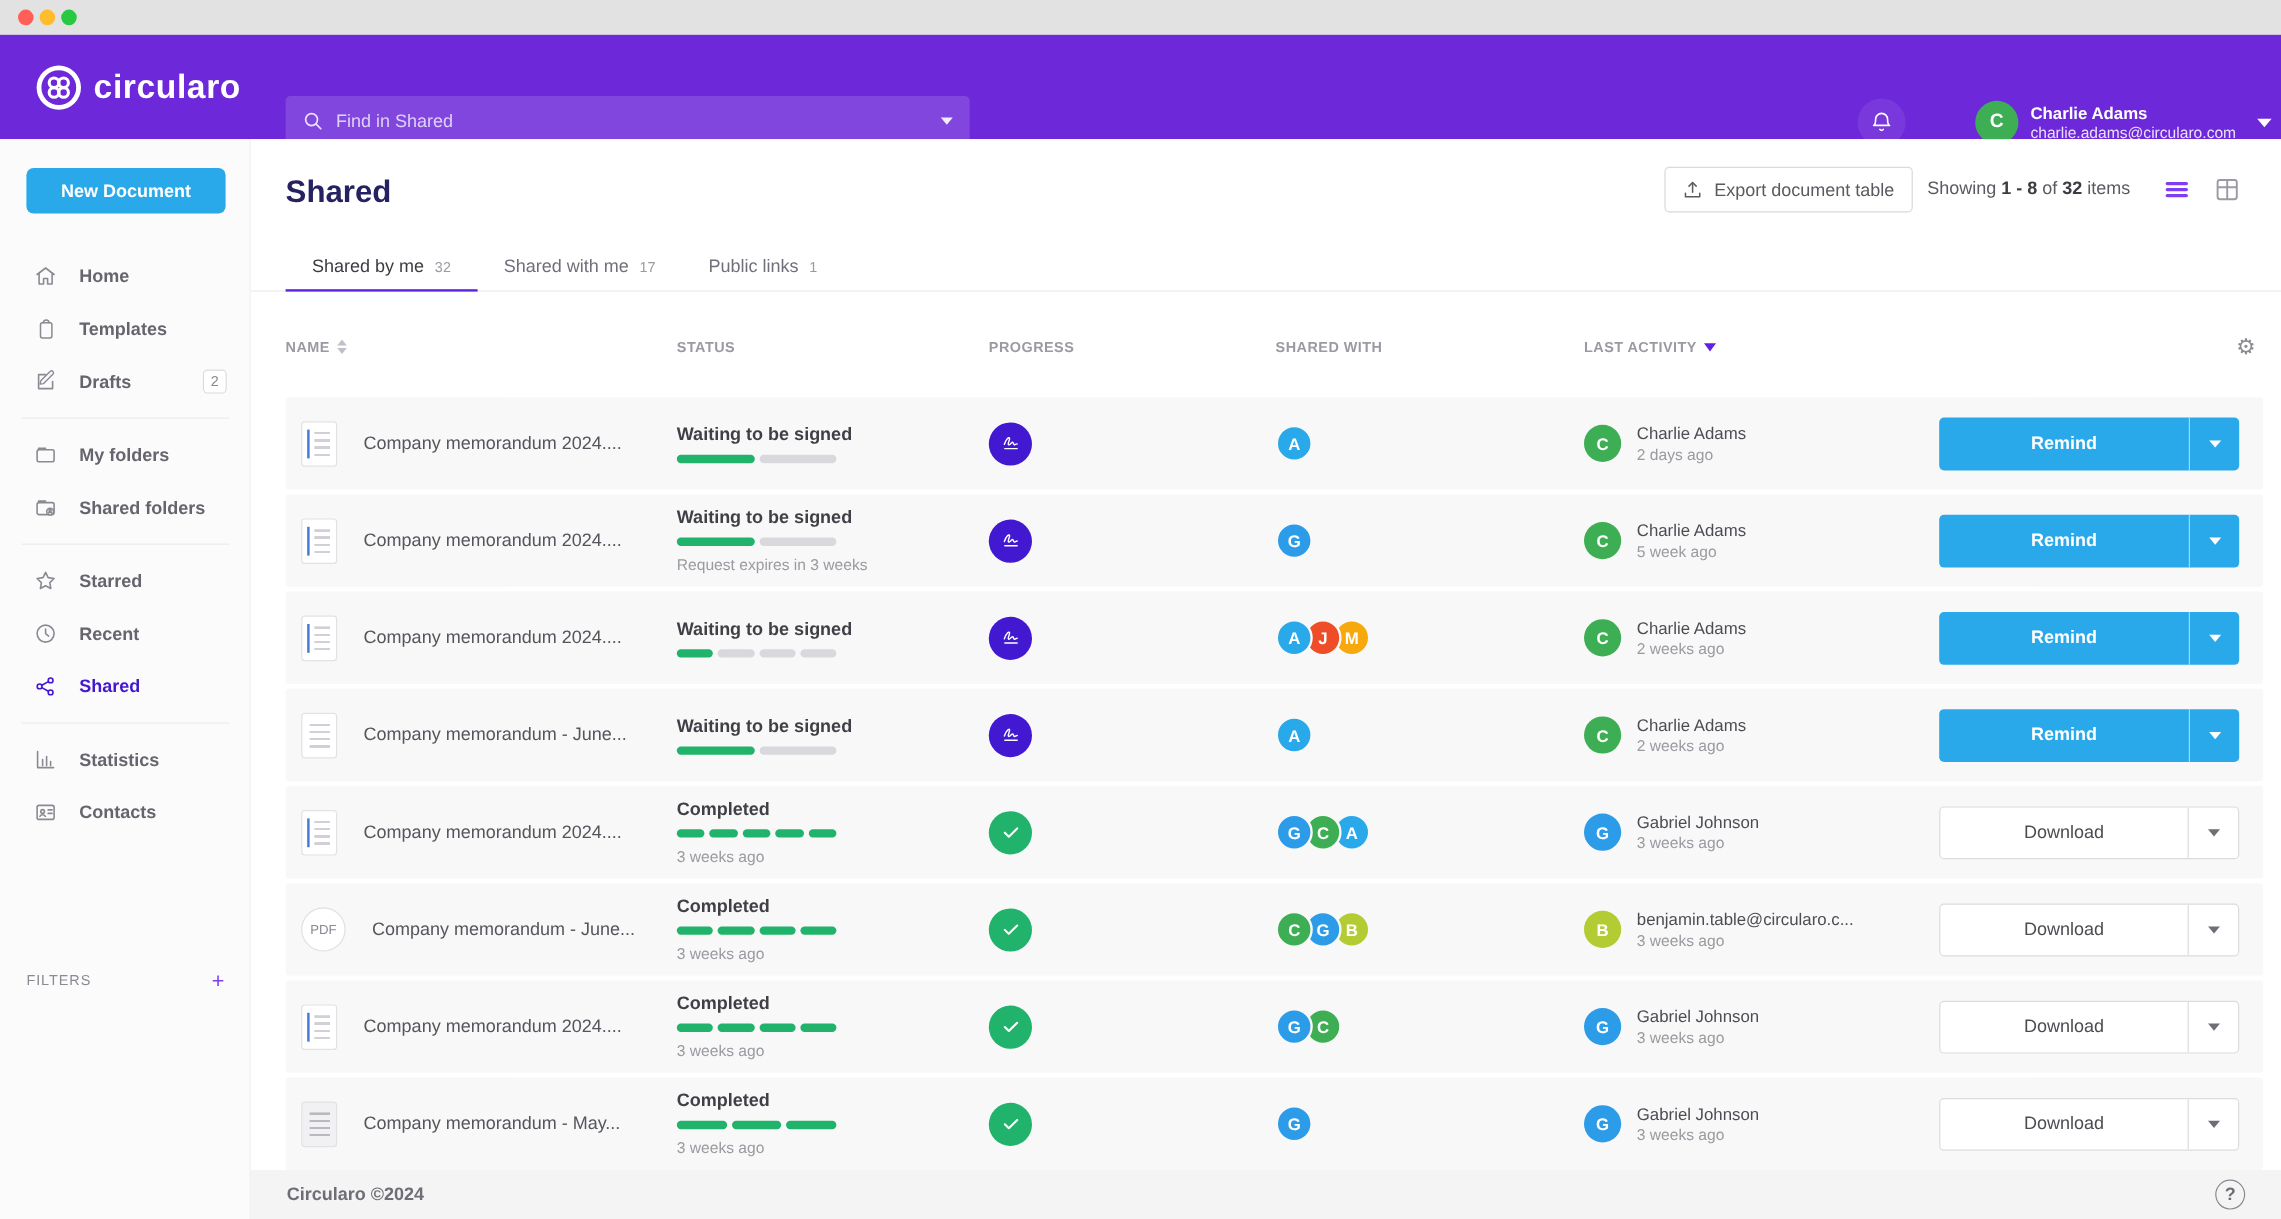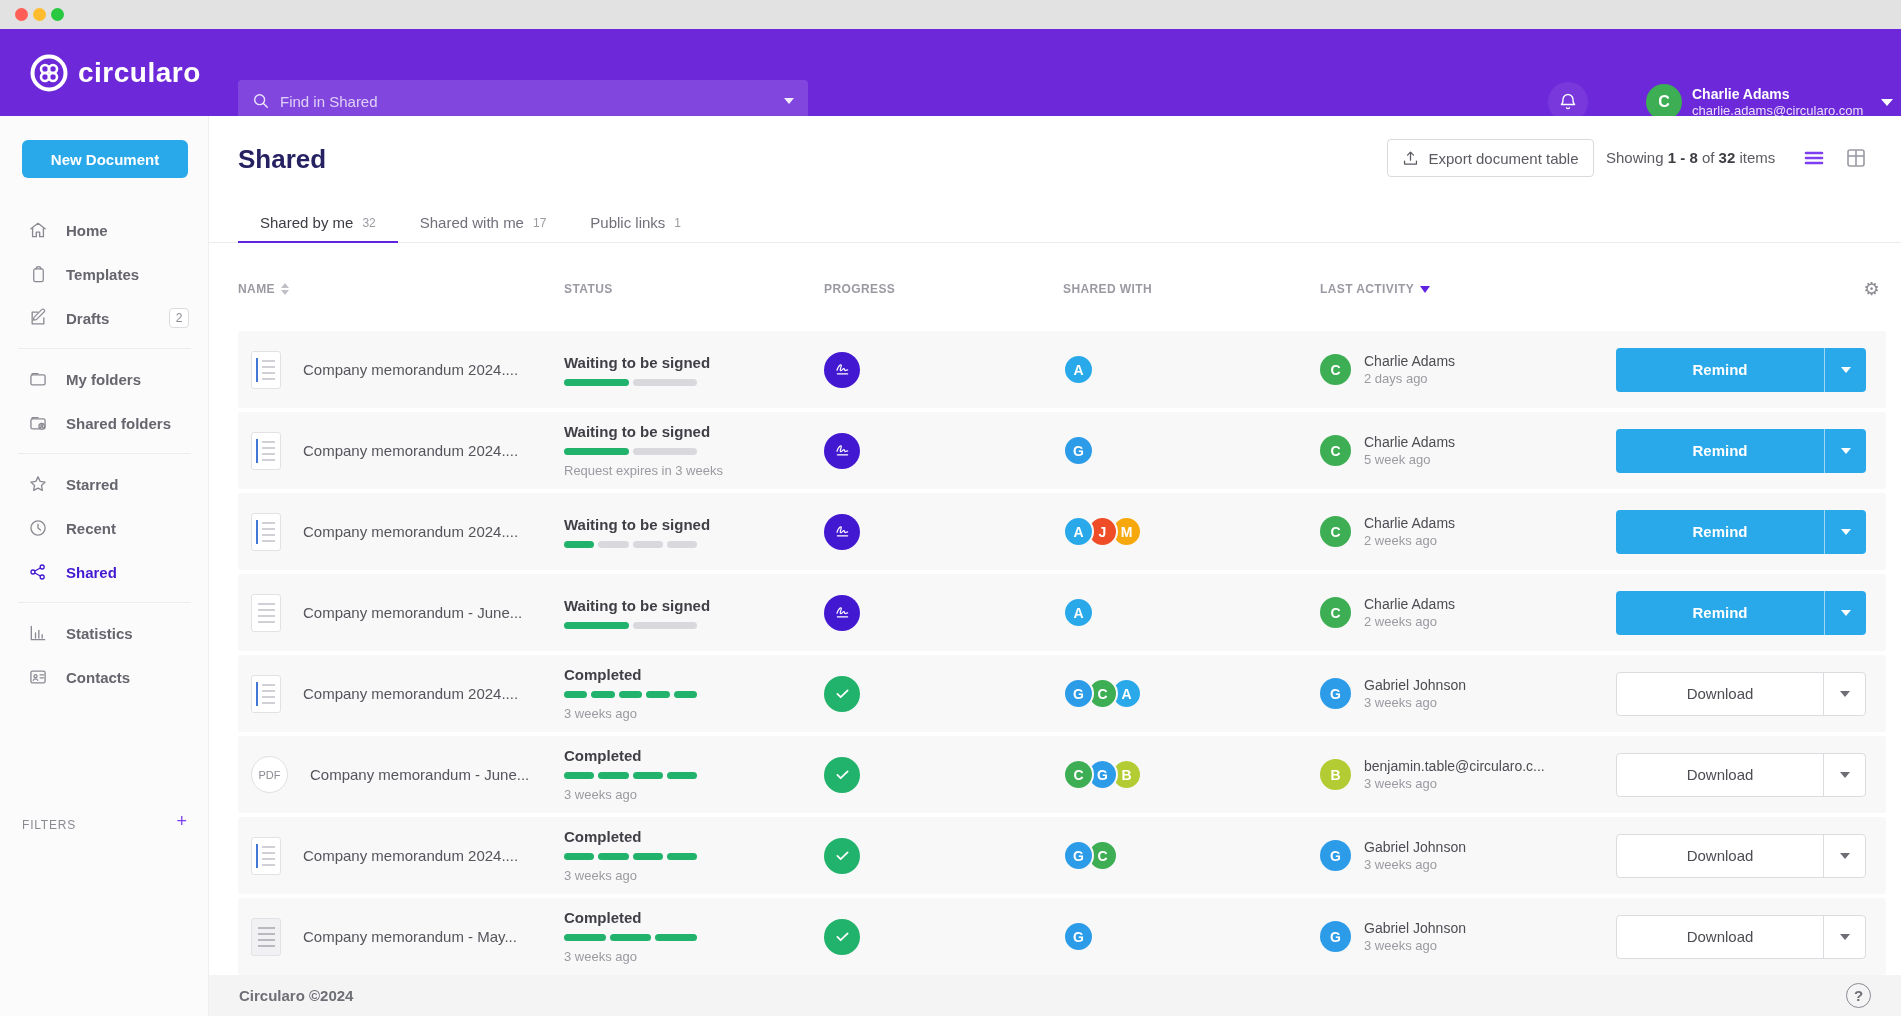--- a/index.html
+++ b/index.html
@@ -31,21 +31,21 @@
   
   .sidebar { position:absolute; left:0; top:116px; width:209px; height:900px; background:#fbfbfc; border-right:1px solid #efeff1; }
   .new-doc { position:absolute; left:22px; top:24px; width:166px; height:38px; background:#29a9ea; color:#fff; font-size:15px; font-weight:bold; border:none; border-radius:6px; cursor:pointer; font-family:"Liberation Sans",sans-serif; }
   .nav { position:absolute; left:0; top:92px; width:209px; }
   .nav-item { height:44px; display:flex; align-items:center; padding-left:28px; gap:18px; color:#65656d; font-size:15px; font-weight:bold; cursor:pointer; position:relative; }
   .nav-item .ico { width:20px; height:20px; display:flex; align-items:center; justify-content:center; color:#8a8a92; }
   .nav-item.active { color:#4318d1; }
   .nav-item.active .ico { color:#4318d1; }
   .nav-divider { height:1px; background:#ececef; margin:8px 18px; }
   .nav-badge { position:absolute; right:20px; top:12px; min-width:20px; height:20px; border:1px solid #dcdce0; border-radius:4px; color:#8a8a92; font-size:12px; font-weight:normal; display:flex; align-items:center; justify-content:center; padding:0 4px; background:#fff; }
-  .filters-row { position:absolute; left:0; top:686px; width:209px; height:30px; display:flex; align-items:flex-end; justify-content:space-between; padding:0 22px; }
+  .filters-row { position:absolute; left:0; top:686px; width:209px; height:30px; display:flex; align-items:center; justify-content:space-between; padding:0 22px; }
   .filters-label { font-size:12px; letter-spacing:.8px; color:#8a8a92; }
   .filters-add { color:#7b3ff2; font-size:18px; cursor:pointer; }
 
   
   .main { position:absolute; left:209px; top:116px; width:1692px; height:859px; background:#fff; }
   .page-title { position:absolute; left:29px; top:28px; font-size:26px; font-weight:bold; color:#262262; }
   .export-btn { position:absolute; left:1178px; top:23px; width:207px; height:38px; background:#fff; border:1px solid #d9d9de; border-radius:4px; color:#5a5a61; font-size:15px; display:flex; align-items:center; justify-content:center; gap:9px; cursor:pointer; font-family:"Liberation Sans",sans-serif; }
   .showing { position:absolute; left:1397px; top:33px; font-size:15px; color:#5a5a61; }
   .showing b { color:#3c3c43; }
   .view-toggles { position:absolute; left:1594px; top:31px; display:flex; gap:20px; align-items:center; }

